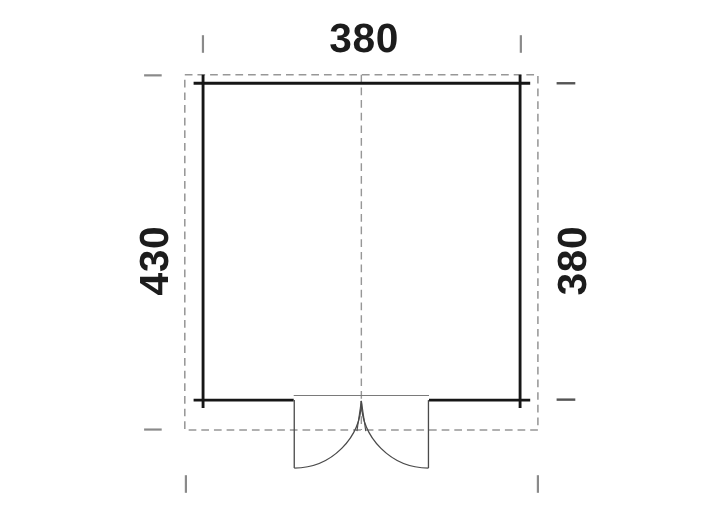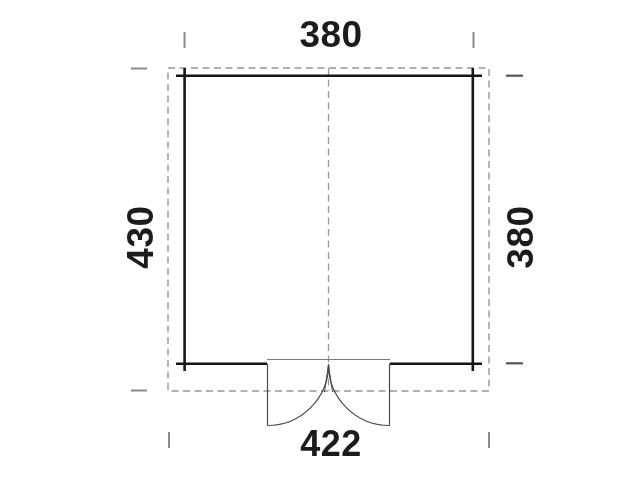--- a/index.html
+++ b/index.html
@@ -94,20 +94,19 @@
       <line x1="489" y1="432" x2="489" y2="448"></line>
       <line x1="131" y1="68.5" x2="147" y2="68.5"></line>
       <line x1="131" y1="390.5" x2="147" y2="390.5"></line>
       <line x1="506" y1="75.7" x2="523" y2="75.7" stroke="#555555" stroke-width="2.2"></line>
       <line x1="506" y1="363.3" x2="523" y2="363.3" stroke="#555555" stroke-width="2.2"></line>
     </g>
   </svg>
 
   <div class="dim-label dim-top">380</div>
 
-  <div class="dim-label dim-bottom">422</div>
 
   <div class="dim-label dim-left">430</div>
 
   <div class="dim-label dim-right">380</div>
 
 
 </div>
 
 </body></html>

